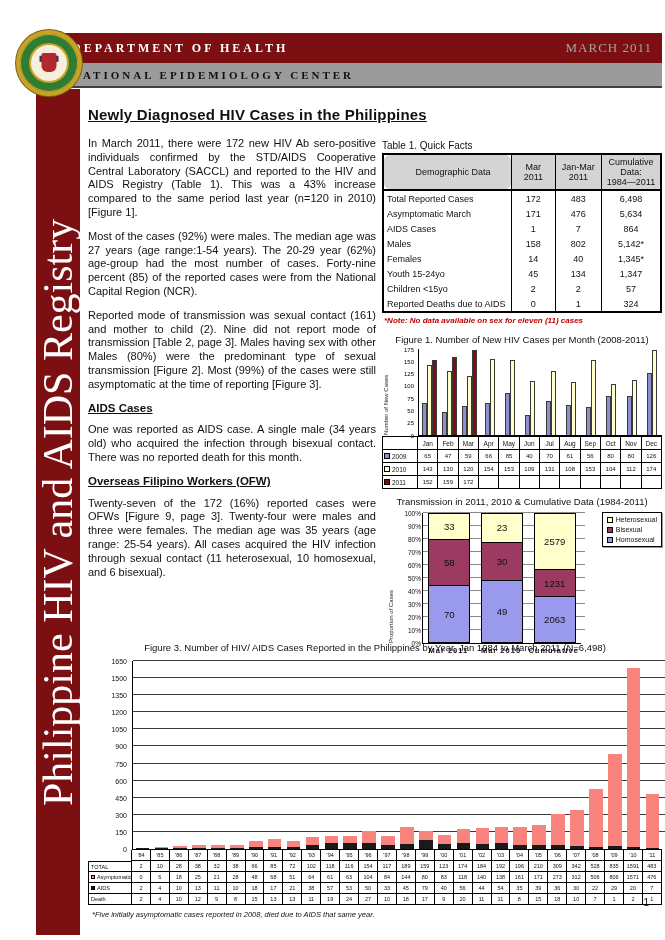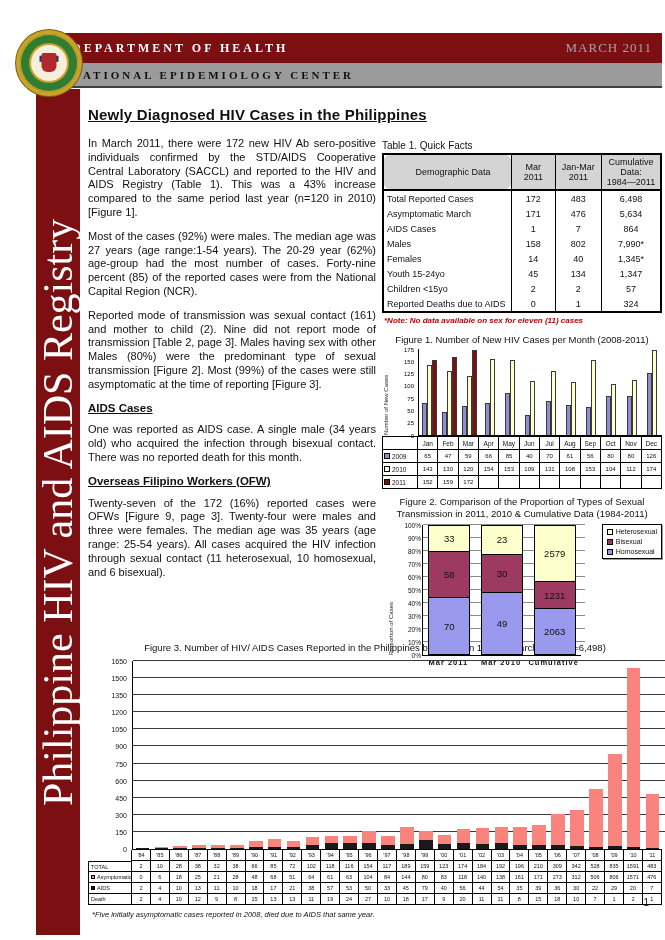--- a/index.html
+++ b/index.html
@@ -200,21 +200,21 @@
           <tr>
             <td>AIDS Cases</td>
             <td>1</td>
             <td>7</td>
             <td>864</td>
           </tr>
           <tr>
             <td>Males</td>
             <td>158</td>
             <td>802</td>
-            <td>7,990*</td>
+            <td>5,142*</td>
           </tr>
           <tr>
             <td>Females</td>
             <td>14</td>
             <td>40</td>
             <td>1,345*</td>
           </tr>
           <tr>
             <td>Youth 15-24yo</td>
             <td>45</td>
@@ -370,21 +370,20 @@
             <div class="f1-tcell"></div>
             <div class="f1-tcell"></div>
             <div class="f1-tcell"></div>
             <div class="f1-tcell"></div>
             <div class="f1-tcell"></div>
           </div>
         </div>
     </div>
 
     <div class="f2-title">
-      <div>Figure 2.  Comparison of the Proportion of Types of Sexual</div>
       <div>Transmission in 2011, 2010 &amp; Cumulative Data (1984-2011)</div>
     </div>
     <div class="f2-block">
       <div class="f2-ylabel">Proportion of Cases</div>
       <div class="f2-chart">
         <div id="f2-grid">
             <div class="f2-gl" style="bottom: 10%;"></div>
             <div class="f2-gl" style="bottom: 20%;"></div>
             <div class="f2-gl" style="bottom: 30%;"></div>
             <div class="f2-gl" style="bottom: 40%;"></div>

